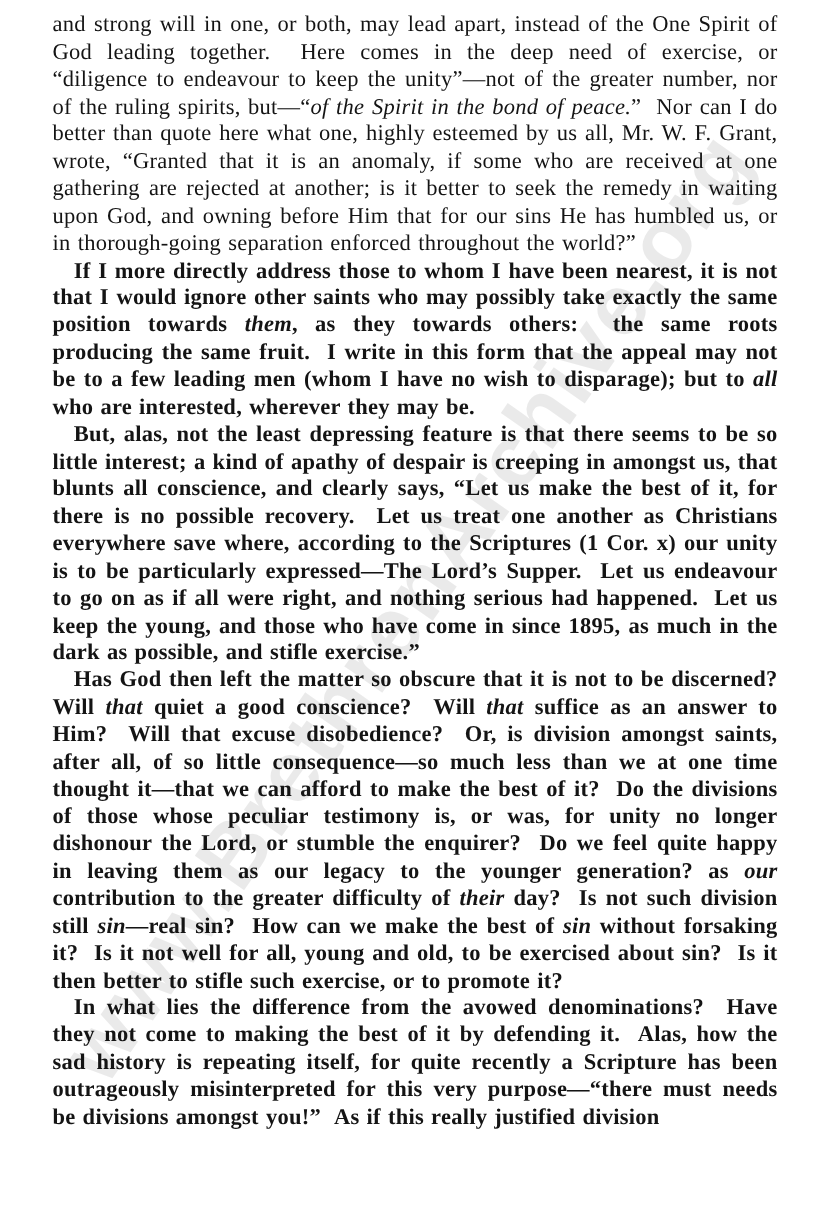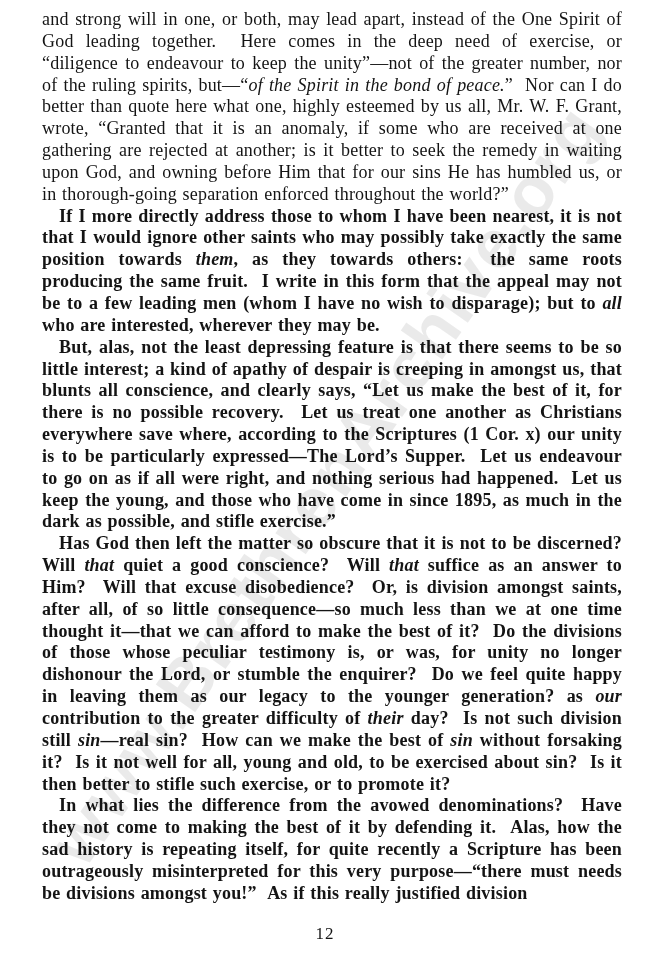--- a/index.html
+++ b/index.html
@@ -71,14 +71,13 @@
 
 <div class="page">
   <div class="watermark">www.BrethrenArchive.org</div>
   <div class="text-block">
       <p class="para"><span>and strong will in one, or both, may lead apart, instead of the One Spirit of God leading together.  Here comes in the deep need of exercise, or “diligence to endeavour to keep the unity”—not of the greater number, nor of the ruling spirits, but—“</span><span class="it">of the Spirit in the bond of peace.</span><span>”  Nor can I do better than quote here what one, highly esteemed by us all, Mr. W. F. Grant, wrote, “Granted that it is an anomaly, if some who are received at one gathering are rejected at another; is it better to seek the remedy in waiting upon God, and owning before Him that for our sins He has humbled us, or in thorough-going separation enforced throughout the world?”</span></p>
       <p class="para indent"><span>If I more directly address those to whom I have been nearest, it is not that I would ignore other saints who may possibly take exactly the same position towards </span><span class="it">them</span><span>, as they towards others:  the same roots producing the same fruit.  I write in this form that the appeal may not be to a few leading men (whom I have no wish to disparage); but to </span><span class="it">all</span><span> who are interested, wherever they may be.</span></p>
       <p class="para indent"><span>But, alas, not the least depressing feature is that there seems to be so little interest; a kind of apathy of despair is creeping in amongst us, that blunts all conscience, and clearly says, “Let us make the best of it, for there is no possible recovery.  Let us treat one another as Christians everywhere save where, according to the Scriptures (1 Cor. x) our unity is to be particularly expressed—The Lord’s Supper.  Let us endeavour to go on as if all were right, and nothing serious had happened.  Let us keep the young, and those who have come in since 1895, as much in the dark as possible, and stifle exercise.”</span></p>
       <p class="para indent"><span>Has God then left the matter so obscure that it is not to be discerned?  Will </span><span class="it">that</span><span> quiet a good conscience?  Will </span><span class="it">that</span><span> suffice as an answer to Him?  Will that excuse disobedience?  Or, is division amongst saints, after all, of so little consequence—so much less than we at one time thought it—that we can afford to make the best of it?  Do the divisions of those whose peculiar testimony is, or was, for unity no longer dishonour the Lord, or stumble the enquirer?  Do we feel quite happy in leaving them as our legacy to the younger generation? as </span><span class="it">our</span><span> contribution to the greater difficulty of </span><span class="it">their</span><span> day?  Is not such division still </span><span class="it">sin</span><span>—real sin?  How can we make the best of </span><span class="it">sin</span><span> without forsaking it?  Is it not well for all, young and old, to be exercised about sin?  Is it then better to stifle such exercise, or to promote it?</span></p>
       <p class="para indent"><span>In what lies the difference from the avowed denominations?  Have they not come to making the best of it by defending it.  Alas, how the sad history is repeating itself, for quite recently a Scripture has been outrageously misinterpreted for this very purpose—“there must needs be divisions amongst you!”  As if this really justified division</span></p>
     </div>
-  <div class="page-number">12</div>
 </div>
 
 </body></html>

